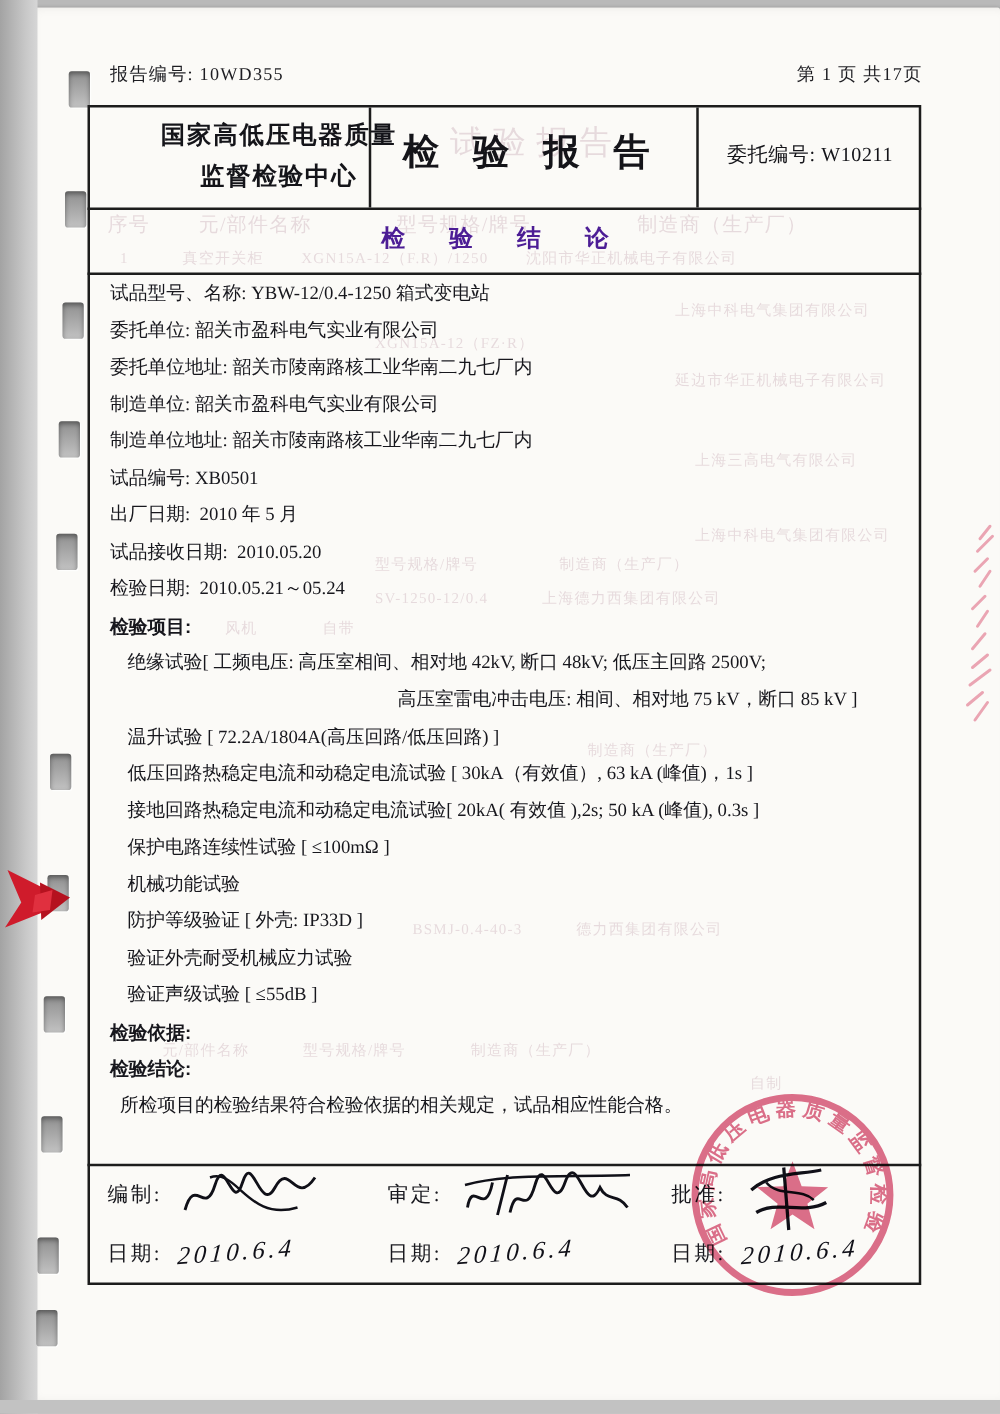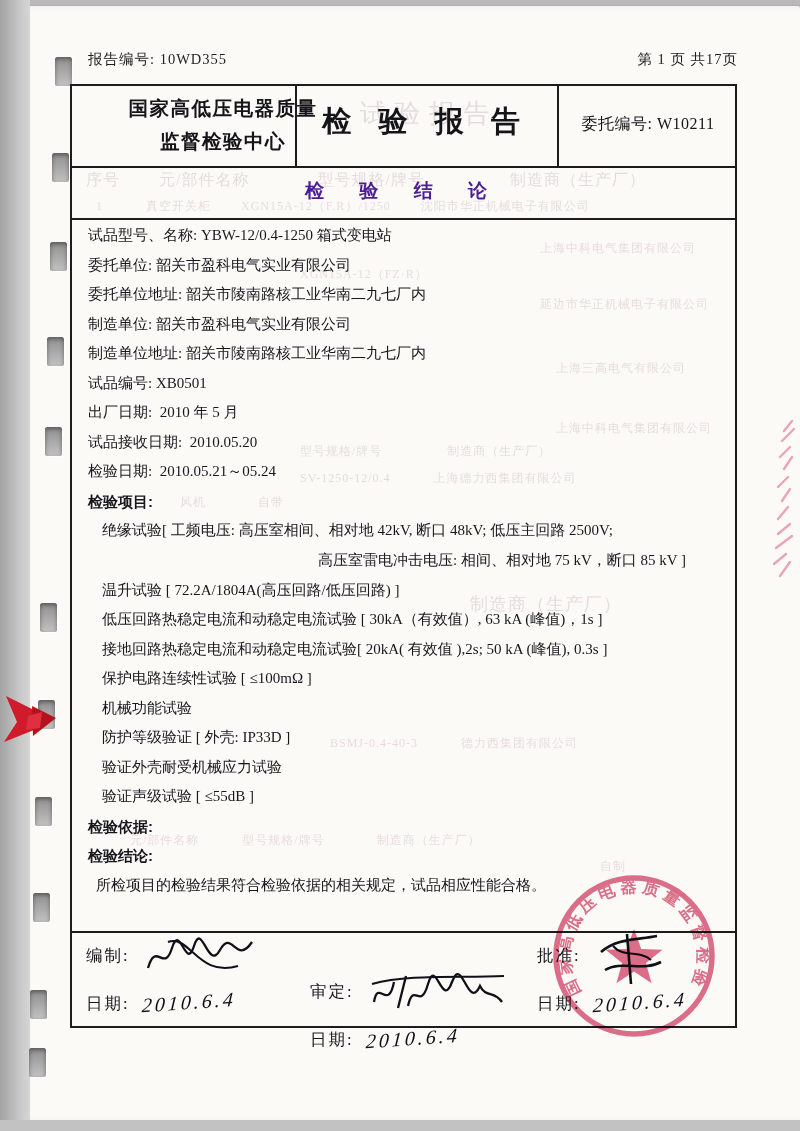--- a/index.html
+++ b/index.html
@@ -95,21 +95,21 @@
       <div class="ghost" style="left: 86px; top: 170px; font-size: 16px;">序号　　 元/部件名称　　　　型号规格/牌号　　　　　制造商（生产厂）</div>
       <div class="ghost" style="left: 96px; top: 198px; font-size: 12px;">1　　　 真空开关柜　　 XGN15A-12（F.R）/1250　　 沈阳市华正机械电子有限公司</div>
       <div class="ghost" style="left: 540px; top: 240px; font-size: 12px;">上海中科电气集团有限公司</div>
       <div class="ghost" style="left: 300px; top: 255px; font-size: 12px; margin-top: 11px;">XGN15A-12（FZ·R）</div>
       <div class="ghost" style="left: 540px; top: 296px; font-size: 12px;">延边市华正机械电子有限公司</div>
       <div class="ghost" style="left: 556px; top: 360px; font-size: 12px;">上海三高电气有限公司</div>
       <div class="ghost" style="left: 556px; top: 420px; font-size: 12px;">上海中科电气集团有限公司</div>
       <div class="ghost" style="left: 300px; top: 443px; font-size: 12px;">型号规格/牌号　　　　　制造商（生产厂）</div>
       <div class="ghost" style="left: 300px; top: 470px; font-size: 12px;">SV-1250-12/0.4　　　 上海德力西集团有限公司</div>
       <div class="ghost" style="left: 180px; top: 494px; font-size: 12px;">风机　　　　自带</div>
-      <div class="ghost" style="left: 470px; top: 592px; font-size: 18px;">制造商（生产厂）</div>
+      <div class="ghost" style="left: 470px; top: 592px; font-size: 12px;">制造商（生产厂）</div>
       <div class="ghost" style="left: 330px; top: 735px; font-size: 12px;">BSMJ-0.4-40-3　　　 德力西集团有限公司</div>
       <div class="ghost" style="left: 130px; top: 832px; font-size: 12px;">元/部件名称　　　 型号规格/牌号　　　　制造商（生产厂）</div>
       <div class="ghost" style="left: 600px; top: 858px; font-size: 12px;">自制</div>
     </div>
 
   <div class="runhead" id="report-no">报告编号: 10WD355</div>
   <div class="runhead" id="page-ind">第 1 页 共17页</div>
 
   <div id="frame"></div>
   <div class="frameline" style="left:295px;top:86px;width:2px;height:80px;"></div>
@@ -160,21 +160,21 @@
         <path d="M6,36 C14,8 22,42 30,16 S44,40 52,14 S66,40 78,18 S94,34 110,10" fill="none" stroke="#101018" stroke-width="2.3"></path>
         <path d="M26,10 C48,2 56,46 96,34" fill="none" stroke="#101018" stroke-width="2"></path>
       </svg>
     </div>
     <div class="sig-row">
       <span class="sig-label">日期:</span>
       <span class="hand">2010.6.4</span>
     </div>
   </div>
 
-  <div class="sig-block" style="left:310px;top:938px;margin-top:36px;">
+  <div class="sig-block" style="left:310px;top:938px;">
     <div class="sig-row">
       <span class="sig-label">审定:</span>
       <svg class="scribble" style="left:58px;" width="140" height="54" viewBox="0 0 140 54">
         <path d="M6,34 C10,10 20,44 26,14 M30,40 L38,8 M40,38 C46,12 52,44 60,16 S74,42 84,14 S100,44 112,18 C118,30 126,22 134,34" fill="none" stroke="#101018" stroke-width="2.3"></path>
         <path d="M4,16 C40,6 90,10 136,8" fill="none" stroke="#101018" stroke-width="2"></path>
       </svg>
     </div>
     <div class="sig-row">
       <span class="sig-label">日期:</span>
       <span class="hand">2010.6.4</span>

